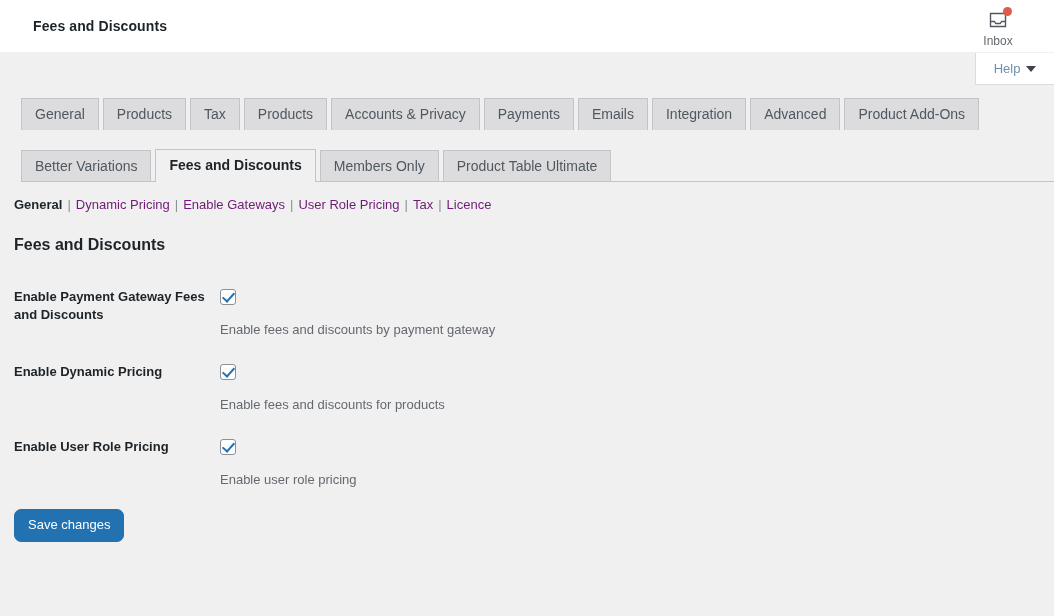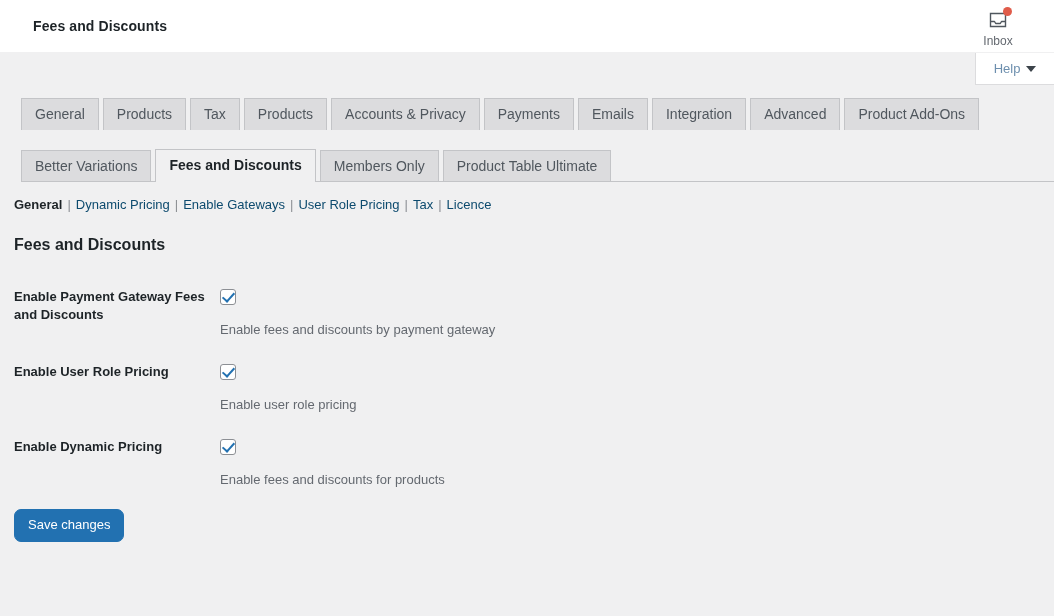--- a/index.html
+++ b/index.html
@@ -148,21 +148,21 @@
   
   #subnav {
     padding: 14px 0 0 14px;
     font-size: 13px;
     line-height: 16px;
     display: flex;
     align-items: baseline;
     flex-wrap: wrap;
   }
   #subnav .subnav-item {
-    color: #0c4a6e;
+    color: #701a75;
     text-decoration: none;
     cursor: pointer;
   }
   #subnav .subnav-item.current {
     color: #1d2327;
     font-weight: 700;
     cursor: default;
   }
   #subnav .sep {
     color: #8c8f94;
@@ -308,26 +308,26 @@
 <div id="main">
   <h2 id="section-heading">Fees and Discounts</h2>
 
   <table id="settings-table">
     <tbody id="settings-body">
         <tr>
           <th>Enable Payment Gateway Fees and Discounts</th>
           <td class="field-cell"><input type="checkbox" class="wp-checkbox" checked="" style=""><span class="desc">Enable fees and discounts by payment gateway</span></td>
         </tr>
         <tr>
+          <th>Enable Dynamic Pricing</th>
+          <td class="field-cell"><input type="checkbox" class="wp-checkbox" checked="" style=""><span class="desc">Enable fees and discounts for products</span></td>
+        </tr>
+        <tr>
           <th>Enable User Role Pricing</th>
           <td class="field-cell"><input type="checkbox" class="wp-checkbox" checked="" style=""><span class="desc">Enable user role pricing</span></td>
-        </tr>
-        <tr>
-          <th>Enable Dynamic Pricing</th>
-          <td class="field-cell"><input type="checkbox" class="wp-checkbox" checked="" style=""><span class="desc">Enable fees and discounts for products</span></td>
         </tr>
       </tbody>
   </table>
 
   <div id="submit-wrap">
     <button id="save-button">Save changes</button>
   </div>
 </div>
 
 </body></html>

